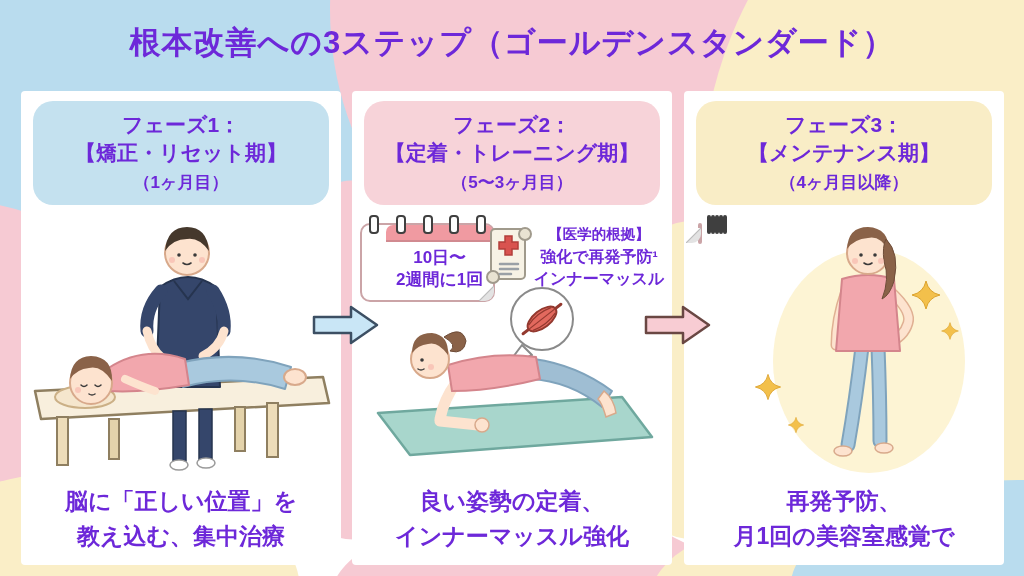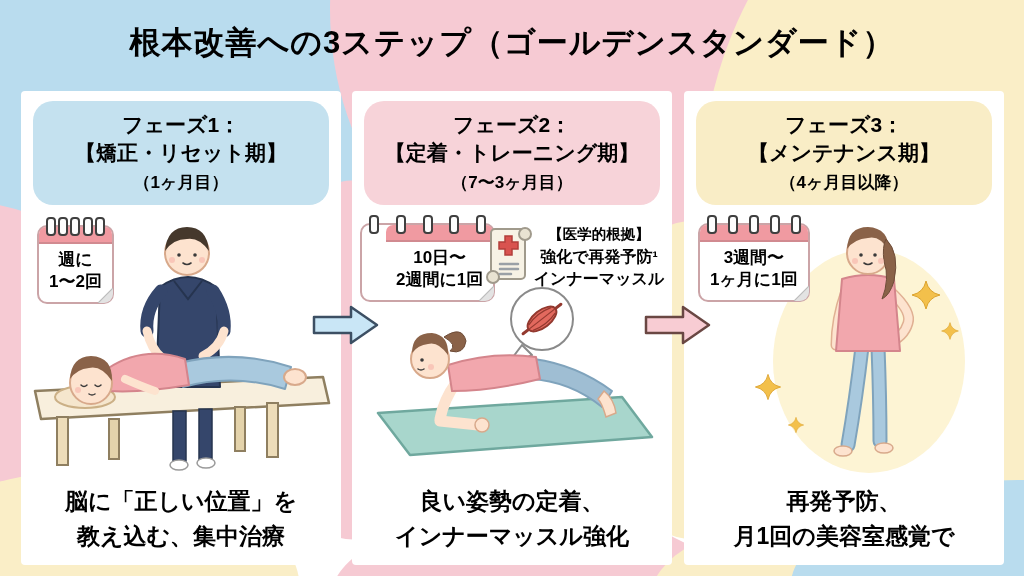--- a/index.html
+++ b/index.html
@@ -1,18 +1,18 @@
 <!DOCTYPE html>
 <html><head>
 <meta charset="utf-8">
 <style>
   html,body { margin:0; padding:0; background:#ffffff; }
   #canvas {
     position:relative; width:1024px; height:576px; overflow:hidden;
-    background:#ffffff; font-family:"Liberation Sans","DejaVu Sans",sans-serif; color:#000000;
+    background:#ffffff; font-family:"Liberation Sans","DejaVu Sans",sans-serif; color:#6d28d9;
   }
   .blob { position:absolute; border-radius:50%; }
   .blob-blue-tl   { left:-140px; top:-240px; width:560px; height:520px; background:#b9dcee; }
   .blob-pink-top  { left:330px;  top:-270px; width:470px; height:560px; background:#f6cad3; }
   .blob-pink-left { left:-260px; top:200px;  width:420px; height:360px; background:#f6cad3; }
   .blob-pink-mid  { left:220px;  top:180px;  width:280px; height:360px; background:#f6cad3; }
   .blob-yellow-right { left:700px; top:-180px; width:640px; height:760px; background:#faeec7; }
   .blob-yellow-mid   { left:580px; top:220px;  width:240px; height:320px; background:#faeec7; }
   .blob-yellow-bl    { left:-120px; top:470px; width:420px; height:240px; background:#faeec7; }
   .blob-pink-bottom  { left:330px; top:510px;  width:400px; height:180px; background:#f6cad3; }
@@ -135,48 +135,33 @@
         <rect x="152" y="192" width="13" height="50" fill="#35466b" stroke="#26344f" stroke-width="1.5"></rect>
         <rect x="178" y="190" width="13" height="52" fill="#35466b" stroke="#26344f" stroke-width="1.5"></rect>
         <ellipse cx="158" cy="246" rx="9" ry="5" fill="#ffffff" stroke="#9a9a9a" stroke-width="1.5"></ellipse>
         <ellipse cx="185" cy="244" rx="9" ry="5" fill="#ffffff" stroke="#9a9a9a" stroke-width="1.5"></ellipse>
         <rect x="88" y="200" width="10" height="40" fill="#e4d3ab" stroke="#8f7f60" stroke-width="2"></rect>
         <rect x="214" y="188" width="10" height="44" fill="#e4d3ab" stroke="#8f7f60" stroke-width="2"></rect>
         <rect x="36" y="198" width="11" height="48" fill="#eeddb9" stroke="#8f7f60" stroke-width="2"></rect>
         <rect x="246" y="184" width="11" height="54" fill="#eeddb9" stroke="#8f7f60" stroke-width="2"></rect>
       </svg>
 
-      <div class="calendar" style="left:16px; top:6px;">
-        <div class="cal-rings">
-          <i class="ring"></i>
-            <i class="ring"></i>
-            <i class="ring"></i>
-            <i class="ring"></i>
-            <i class="ring"></i>
-        </div>
-        <div class="cal-head"></div>
-        <div class="cal-body">
-          <div>週に</div>
-          <div>1〜2回</div>
-        </div>
-        <div class="fold"></div>
-      </div>
     </div>
 
     <p class="caption">
       <span>脳に「正しい位置」を</span><br>
       <span>教え込む、集中治療</span>
     </p>
   </section>
 
   <section class="card" id="card-2">
     <header class="card-header h-pink">
       <div class="ph-name">フェーズ2：</div>
       <div class="ph-period">【定着・トレーニング期】</div>
-      <div class="ph-months">（7〜3ヶ月目）</div>
+      <div class="ph-months">（5〜3ヶ月目）</div>
     </header>
 
     <div class="illus">
       <svg class="illus-svg" viewBox="0 0 320 260">
 
         <polygon points="26,194 270,178 300,218 58,236" fill="#a8d6cc" stroke="#6fa89e" stroke-width="2.5" stroke-linejoin="round"></polygon>
 
         <g>
           <polygon points="170,126 152,150 180,136" fill="#ffffff" stroke="#8a8a8a" stroke-width="2" stroke-linejoin="round"></polygon>
           <circle cx="190" cy="100" r="31" fill="#ffffff" stroke="#8a8a8a" stroke-width="2"></circle>
@@ -287,24 +272,20 @@
 
       <div class="calendar" style="left:14px; top:4px;">
         <div class="cal-rings">
           <i class="ring"></i>
             <i class="ring"></i>
             <i class="ring"></i>
             <i class="ring"></i>
             <i class="ring"></i>
         </div>
         <div class="cal-head"></div>
-        <div class="cal-body">
-          <div>3週間〜</div>
-          <div>1ヶ月に1回</div>
-        </div>
         <div class="fold"></div>
       </div>
     </div>
 
     <p class="caption">
       <span>再発予防、</span><br>
       <span>月1回の美容室感覚で</span>
     </p>
   </section>
 

